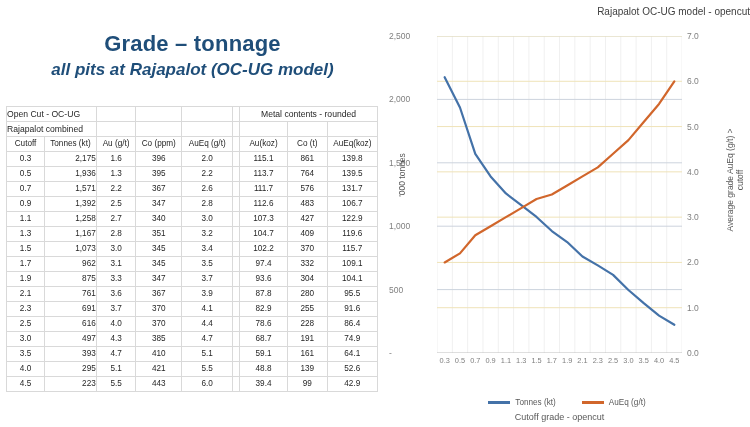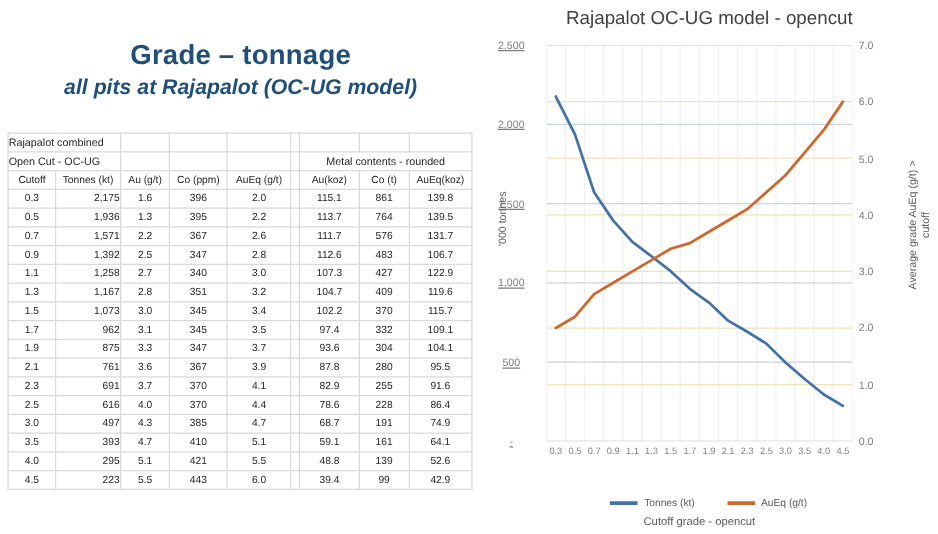--- a/index.html
+++ b/index.html
@@ -44,33 +44,33 @@
   .c-au{width:40px;}
   .c-co{width:46px;}
   .c-aueq{width:52px;}
   .c-aukoz{width:48px;}
   .c-cot{width:40px;}
   .c-aeqkoz{width:50px;}
 
   
   #chart-panel{position:absolute;left:385px;top:0;width:365px;height:427px;}
   #chart-title{
-    position:absolute;left:0;top:6px;width:365px;text-align:center;
-    font-size:15px;color:#404040;
+    position:absolute;left:0;top:6px;width:365px;text-align:right;
+    font-size:10px;color:#404040;
   }
   #plot{
     position:absolute;left:52px;top:36px;width:245px;height:317px;
   }
   #plot svg{display:block;}
 
   .ylab{
     position:absolute;font-size:8.5px;color:#7f7f7f;text-align:right;
     width:40px;right:auto;
   }
-  .ylab-l{left:4px;text-align:center;text-decoration:underline;}
+  .ylab-l{left:4px;text-align:left;}
   .ylab-r{left:302px;text-align:left;width:40px;}
 
   #xlabels{
     position:absolute;left:52px;top:356px;width:245px;height:12px;
     display:flex;
   }
   #xlabels span{flex:1;text-align:center;font-size:7.4px;color:#7f7f7f;}
 
   #xaxis-title{
     position:absolute;left:52px;top:372px;width:245px;text-align:center;
@@ -102,36 +102,36 @@
 
     <div id="title-block">
       <div id="main-title">Grade – tonnage</div>
       <div id="sub-title">all pits at Rajapalot (OC-UG model)</div>
     </div>
 
     <div id="table-wrap">
       <table id="grade-table">
         <tbody id="table-body">
             <tr class="t-head-band">
+              <td class="c-cut" colspan="2">Open Cut - OC-UG</td>
+              <td class="c-au blank"></td>
+              <td class="c-co blank"></td>
+              <td class="c-aueq blank"></td>
+              <td class="spacer blank"></td>
+              <td class="ctr" colspan="3">Metal contents - rounded</td>
+            </tr>
+            <tr class="t-head-band">
               <td class="c-cut" colspan="2">Rajapalot combined</td>
               <td class="c-au blank"></td>
               <td class="c-co blank"></td>
               <td class="c-aueq blank"></td>
               <td class="spacer blank"></td>
               <td class="c-aukoz blank"></td>
               <td class="c-cot blank"></td>
               <td class="c-aeqkoz blank"></td>
-            </tr>
-            <tr class="t-head-band">
-              <td class="c-cut" colspan="2">Open Cut - OC-UG</td>
-              <td class="c-au blank"></td>
-              <td class="c-co blank"></td>
-              <td class="c-aueq blank"></td>
-              <td class="spacer blank"></td>
-              <td class="ctr" colspan="3">Metal contents - rounded</td>
             </tr>
             <tr class="col-head">
               <td class="c-cut">Cutoff</td>
               <td class="c-ton">Tonnes (kt)</td>
               <td class="c-au">Au (g/t)</td>
               <td class="c-co">Co (ppm)</td>
               <td class="c-aueq">AuEq (g/t)</td>
               <td class="spacer blank"></td>
               <td class="c-aukoz">Au(koz)</td>
               <td class="c-cot">Co (t)</td>

